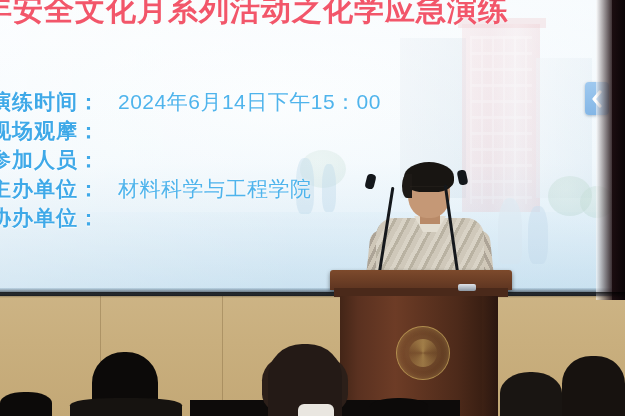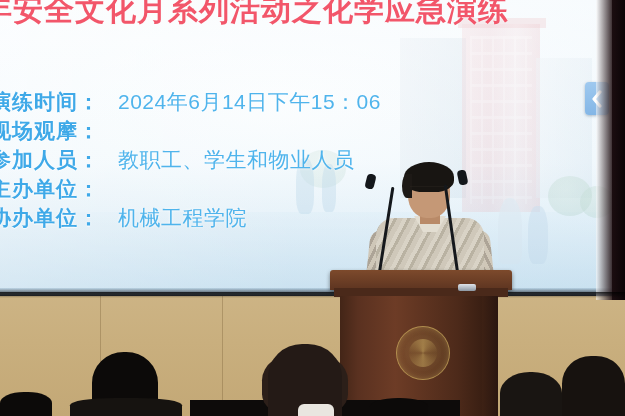--- a/index.html
+++ b/index.html
@@ -291,35 +291,34 @@
     <div class="ped-blob p4"></div>
     <div class="haze"></div>
     <div class="screen-wash"></div>
 
     <div class="slide-title">年安全文化月系列活动之化学应急演练</div>
 
 
     <div class="info-list">
       <div class="info-row">
         <span class="info-label">演练时间：</span>
-        <span class="info-value">2024年6月14日下午15：06</span>
+        <span class="info-value">2024年6月14日下午15：00</span>
       </div>
       <div class="info-row">
         <span class="info-label">现场观摩：</span>
       </div>
       <div class="info-row">
         <span class="info-label">参加人员：</span>
-        <span class="info-value">教职工、学生和物业人员</span>
       </div>
       <div class="info-row">
         <span class="info-label">主办单位：</span>
+        <span class="info-value">材料科学与工程学院</span>
       </div>
       <div class="info-row">
         <span class="info-label">协办单位：</span>
-        <span class="info-value">机械工程学院</span>
       </div>
     </div>
 
     <div class="chev-btn">
       <svg width="12" height="18" viewBox="0 0 12 18">
         <polyline points="9,2 3,9 9,16" fill="none" stroke="#ffffff" stroke-width="3.2" stroke-linecap="round" stroke-linejoin="round"></polyline>
       </svg>
     </div>
 
     <div class="screen-bottomedge"></div>

